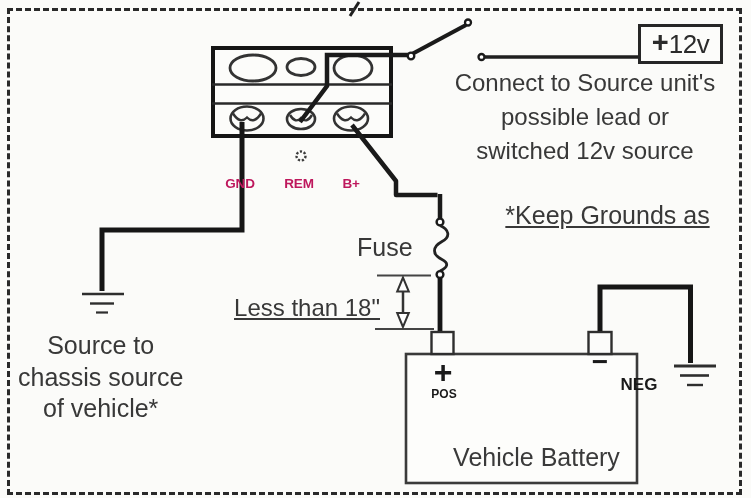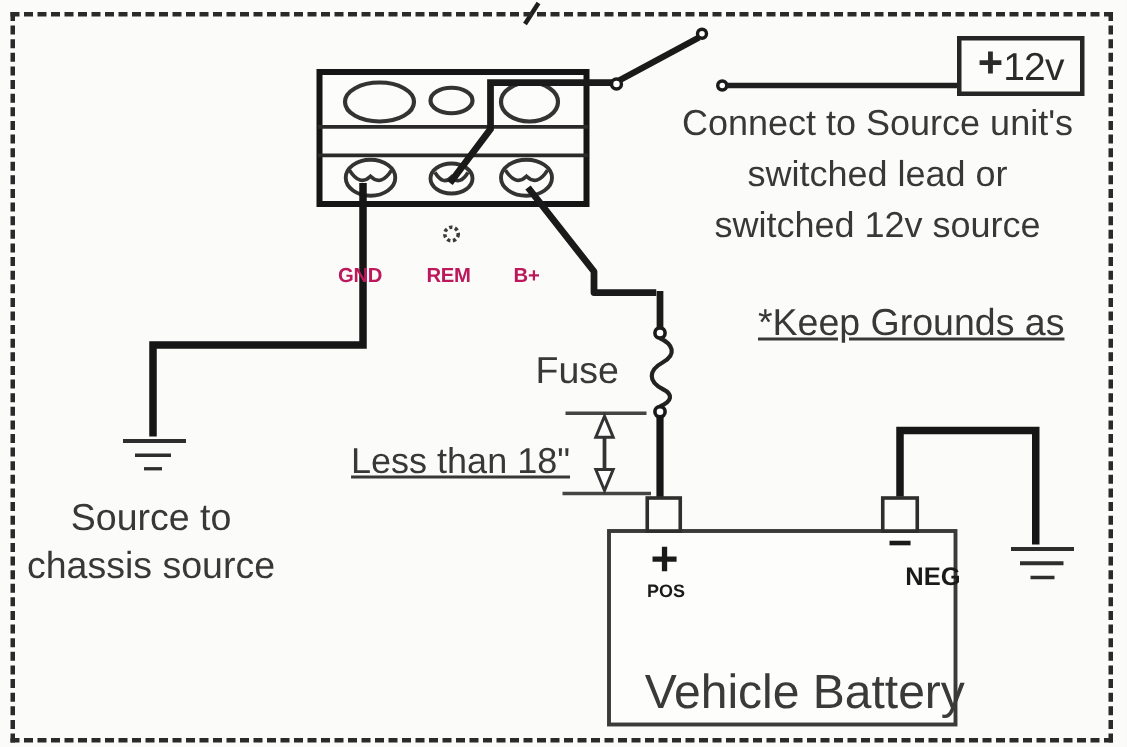--- a/index.html
+++ b/index.html
@@ -119,41 +119,42 @@
 
   <div class="dashed-frame"></div>
 
   <div class="p12-box">
     <span class="plus">+</span>
       <span class="val">12v</span>
   </div>
 
   <div class="txt note line-block" style="left:429px;top:66px;width:312px;line-height:34px;">
     <span>Connect to Source unit's</span>
-    <span>switched lead or</span>
+    <span>possible lead or</span>
     <span>switched 12v source</span>
   </div>
 
   <div class="txt note" style="left:357px;top:231px;font-size:25px;">Fuse</div>
 
   <div class="txt note right" style="left:150px;top:291px;width:230px;">Less than 18"</div>
 
   <div class="txt note right line-block" style="left:480px;top:197px;width:255px;font-size:25px;line-height:37px;">
     <span>*Keep Grounds as</span>
   </div>
 
   <div class="txt note line-block" style="left:18px;top:330px;font-size:25px;line-height:31.5px;">
     <span>Source to</span>
     <span>chassis source</span>
+    <span>of vehicle*</span>
   </div>
 
   <div class="term-label" style="left:240px;top:176px;">GND</div>
   <div class="term-label" style="left:299px;top:176px;">REM</div>
   <div class="term-label" style="left:351px;top:176px;">B+</div>
 
   <div class="batt-label" style="left:443px;top:354px;font-size:32px;">+</div>
   <div class="batt-label" style="left:444px;top:387px;font-size:12px;">POS</div>
   <div class="batt-label" style="left:600px;top:346px;font-size:28px;">−</div>
-  <div class="batt-label" style="left:614px;top:375px;font-size:17px;padding-left:16px;">NEG</div>
+  <div class="batt-label" style="left:631px;top:375px;font-size:17px;padding-left:16px;">NEG</div>
 
-  <div class="txt" style="left:406px;top:443px;width:261px;text-align:center;font-size:32px;color:#3a3a3a;">Vehicle Battery</div>
+  <div class="txt" style="left:406px;top:443px;width:261px;text-align:center;font-size:25px;color:#3a3a3a;">Vehicle Battery</div>
 
 </div>
 
 </body></html>

